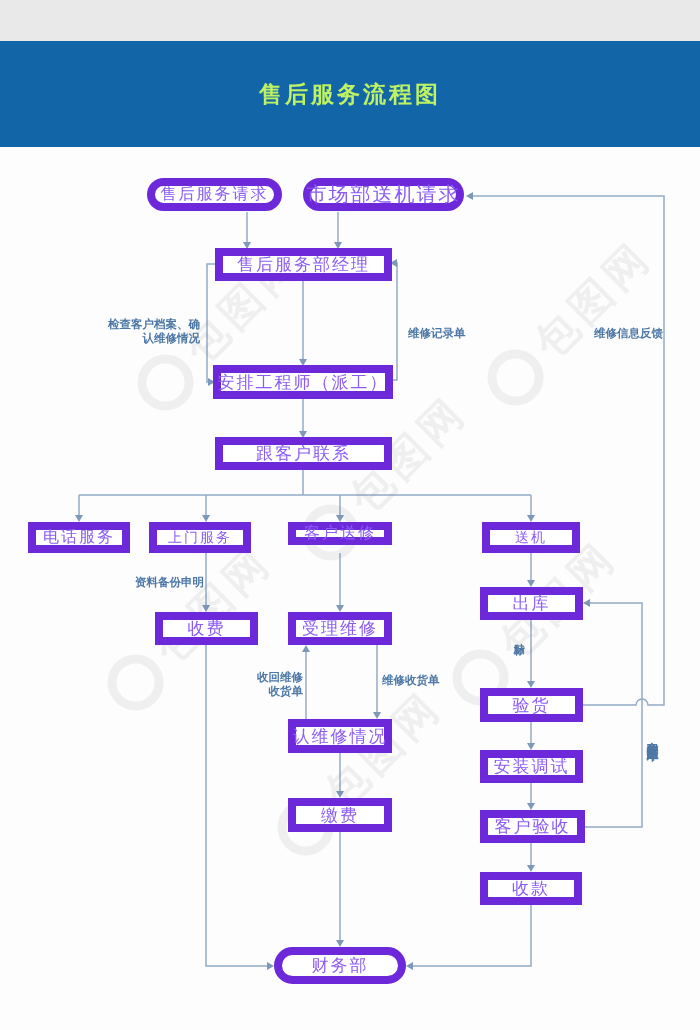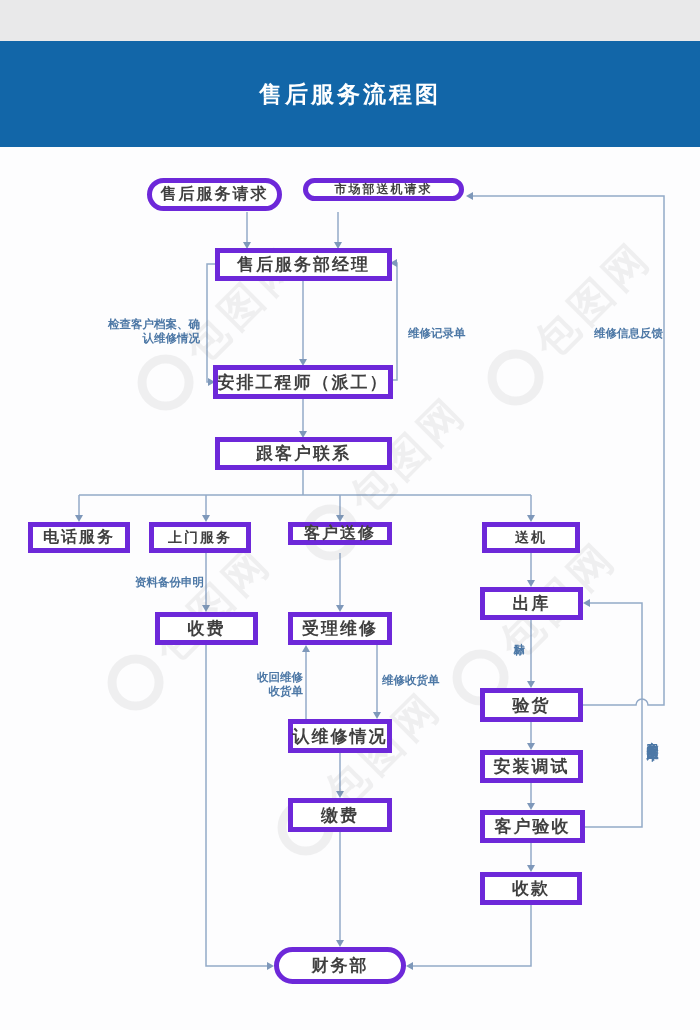--- a/index.html
+++ b/index.html
@@ -11,28 +11,28 @@
   .page{position:relative;width:700px;height:1030px;background:#fdfdfe;}
   .top-strip{
     position:absolute;left:0;top:0;width:700px;height:41px;
     background:#e9e9ea;border-bottom:1px solid #cfd3d6;
   }
   .banner{
     position:absolute;left:0;top:41px;width:700px;height:106px;
     background:#1266a8;display:flex;align-items:center;justify-content:center;
   }
   .banner h1{
-    margin:0;color:#ffffff;font-size:23px;font-weight:bold;letter-spacing:3px;
+    margin:0;color:#bef264;font-size:23px;font-weight:bold;letter-spacing:3px;
   }
   .canvas{position:absolute;left:0;top:0;width:700px;height:1030px;}
   svg.wires{position:absolute;left:0;top:0;pointer-events:none;}
   .node{
     position:absolute;box-sizing:border-box;background:#ffffff;
-    border:5px solid #6d28d9;display:flex;align-items:center;justify-content:center;
-    color:#404040;font-weight:bold;font-size:17px;letter-spacing:2px;white-space:nowrap;
+    border:8px solid #6d28d9;display:flex;align-items:center;justify-content:center;
+    color:#8b5cf6;font-weight:normal;font-size:17px;letter-spacing:2px;white-space:nowrap;
     z-index:3;
   }
   .stadium{border-radius:20px;}
   .edge-label{
     position:absolute;color:#4d78a6;font-size:11.5px;font-weight:600;
     line-height:1.2;z-index:3;white-space:nowrap;
   }
   .edge-label.two-line{white-space:normal;}
   .vertical{
     writing-mode:vertical-rl;text-orientation:upright;letter-spacing:2px;
@@ -133,21 +133,21 @@
 
         <path d="M531,843 V866" marker-end="url(#arr)"></path>
 
         <path d="M531,905 V966 H412" marker-end="url(#arr)"></path>
 
         <path d="M585,827 H642 V603 H589" marker-end="url(#arr)"></path>
       </g>
     </svg>
 
     <div class="node stadium" style="left:147px;top:178px;width:135px;height:33px;font-size:16px">售后服务请求</div>
-    <div class="node stadium" style="left:303px;top:178px;width:161px;height:23px;font-size:12px">市场部送机请求</div>
+    <div class="node stadium" style="left:303px;top:178px;width:161px;height:33px;font-size:20px">市场部送机请求</div>
     <div class="node" style="left:215px;top:248px;width:177px;height:33px">售后服务部经理</div>
     <div class="node" style="left:213px;top:365px;width:180px;height:34px">安排工程师（派工）</div>
     <div class="node" style="left:215px;top:437px;width:177px;height:33px">跟客户联系</div>
     <div class="node" style="left:28px;top:522px;width:102px;height:31px;font-size:16px">电话服务</div>
     <div class="node" style="left:149px;top:522px;width:102px;height:31px;font-size:14px">上门服务</div>
     <div class="node" style="left:288px;top:522px;width:104px;height:23px;font-size:16px">客户送修</div>
     <div class="node" style="left:482px;top:522px;width:98px;height:31px;font-size:14px">送机</div>
     <div class="node" style="left:155px;top:612px;width:103px;height:33px">收费</div>
     <div class="node" style="left:288px;top:612px;width:104px;height:33px">受理维修</div>
     <div class="node" style="left:480px;top:587px;width:103px;height:33px">出库</div>

